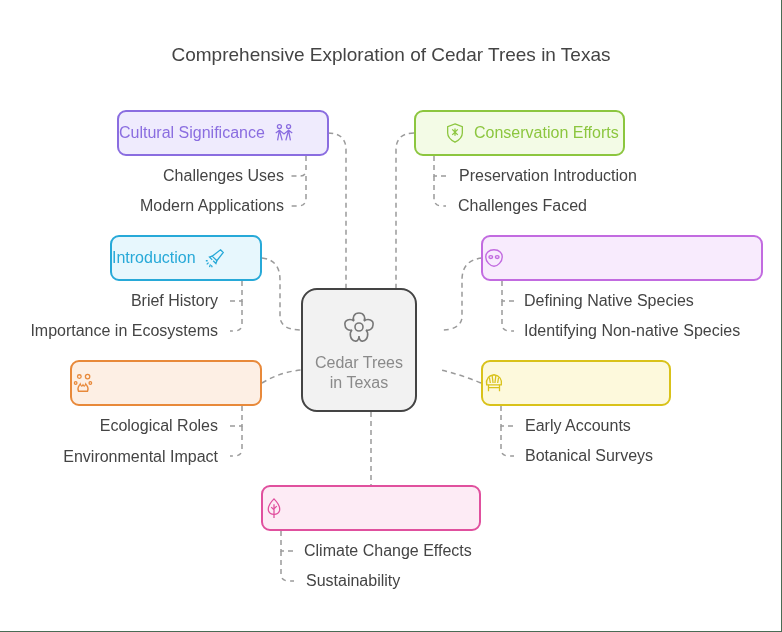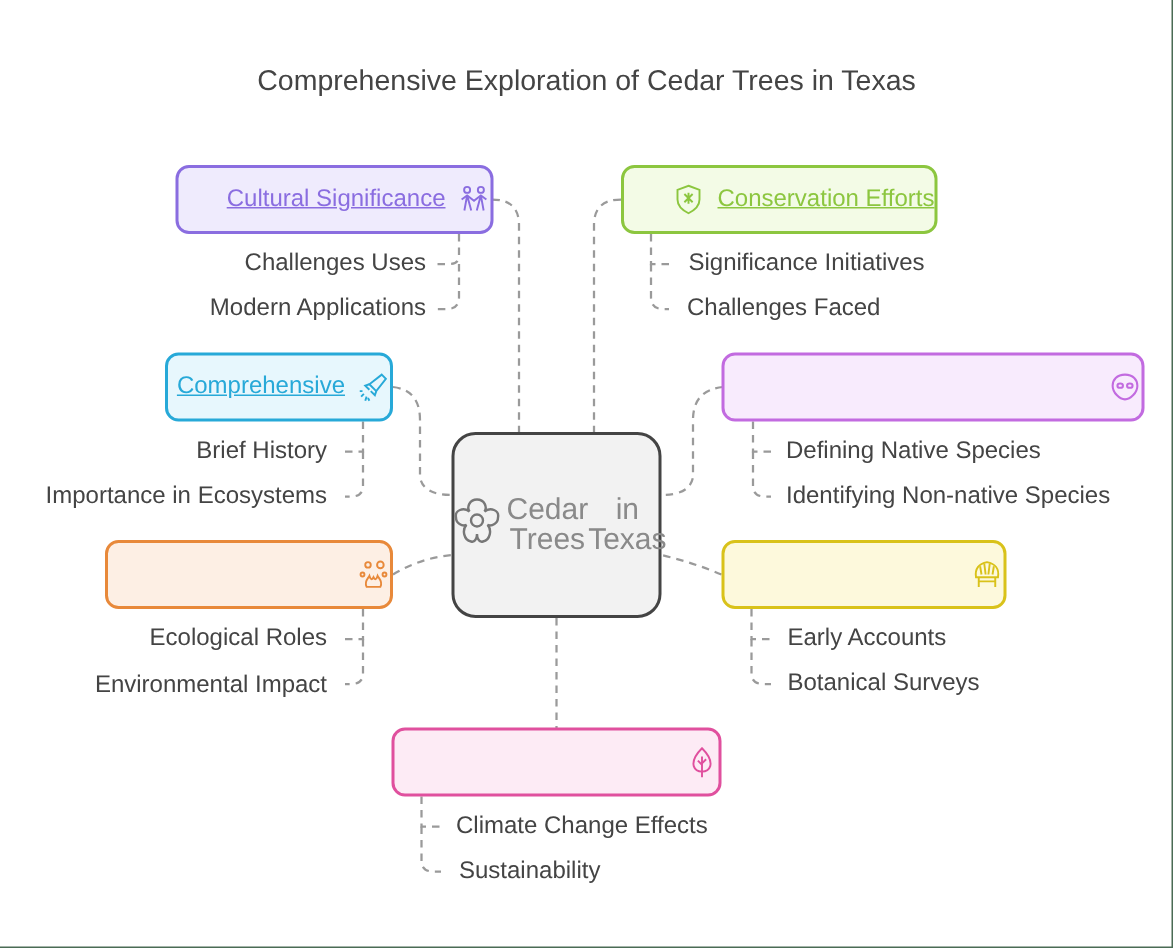--- a/index.html
+++ b/index.html
@@ -1,25 +1,25 @@
 <!DOCTYPE html>
 <html><head>
 <meta charset="utf-8">
 <style>
   html, body { margin: 0; padding: 0; }
   body { width: 782px; height: 632px; position: relative; background: #ffffff; font-family: "Liberation Sans", sans-serif; overflow: hidden; }
   .frame { position: absolute; left: 0; top: 0; width: 781px; height: 631px; border-right: 1px solid #4a6b55; border-bottom: 1px solid #4a6b55; box-sizing: content-box; }
   .title { position: absolute; left: 0; width: 782px; top: 44px; text-align: center; font-size: 19px; color: #444; }
   svg.lines { position: absolute; left: 0; top: 0; }
-  .node { position: absolute; box-sizing: border-box; border: 2px solid; border-radius: 9px; display: flex; align-items: center; justify-content: flex-end; font-size: 16px; gap: 8px; white-space: nowrap; text-decoration: underline; }
+  .node { position: absolute; box-sizing: border-box; border: 2px solid; border-radius: 9px; display: flex; align-items: center; justify-content: flex-start; font-size: 16px; gap: 8px; white-space: nowrap; }
   .node .ico { display: inline-flex; width: 22px; height: 22px; }
   .node .ico svg { width: 22px; height: 22px; }
   .sub { position: absolute; font-size: 16px; color: #444; white-space: nowrap; }
   .sub.r { text-align: right; }
-  .center { position: absolute; left: 301px; top: 288px; width: 140px; height: 124px; box-sizing: border-box; border: 2px solid #444; border-radius: 16px; background: #f2f2f2; display: flex; flex-direction: row; align-items: center; justify-content: center; color: #8a8a8a; font-size: 20px; line-height: 20px; text-align: center; }
+  .center { position: absolute; left: 301px; top: 288px; width: 116px; height: 124px; box-sizing: border-box; border: 2px solid #444; border-radius: 16px; background: #f2f2f2; display: flex; flex-direction: column; align-items: center; justify-content: center; color: #8a8a8a; font-size: 16px; line-height: 20px; text-align: center; }
   .center .ico { width: 40px; height: 40px; margin-bottom: 6px; }
 </style>
 </head>
 <body>
 
 <div class="frame"></div>
 
 <div class="title">Comprehensive Exploration of Cedar Trees in Texas</div>
 
 <svg class="lines" width="782" height="632">
@@ -82,25 +82,25 @@
 
 <div class="node" style="left:414px;top:110px;width:211px;height:46px;border-color:#8cc63f;background:#f3fbe6;color:#8cc63f;padding-left:28px;">
   <span class="ico">
     <svg viewBox="0 0 24 24" fill="none" stroke="#8cc63f" stroke-width="1.4">
         <path d="M12 2 L20 5 L20 12 C20 17 16 20 12 22 C8 20 4 17 4 12 L4 5 Z"></path>
         <path d="M9 8 L15 14 M15 8 L9 14 M12 7 L12 15"></path>
       </svg>
   </span>
   <span>Conservation Efforts</span>
 </div>
-<div class="sub" style="left:459px;top:167px;">Significance Initiatives</div>
+<div class="sub" style="left:459px;top:167px;">Preservation Introduction</div>
 <div class="sub" style="left:458px;top:197px;">Challenges Faced</div>
 
 <div class="node" style="left:110px;top:235px;width:152px;height:46px;border-color:#27a9d8;background:#e7f7fd;color:#27a9d8;">
-  <span>Comprehensive</span>
+  <span>Introduction</span>
   <span class="ico">
     <svg viewBox="0 0 24 24" fill="none" stroke="#27a9d8" stroke-width="1.4">
         <path d="M18 3 L21 6 L14 15 L9 10 Z"></path>
         <path d="M9 10 L6 11 L9 14 M14 15 L13 18 L10 15"></path>
         <path d="M5 17 L3 19 M7 19 L6 22 M4 15 L2 15 M8 20 L9 22"></path>
       </svg>
   </span>
 </div>
 <div class="sub r" style="right:564px;top:292px;">Brief History</div>
 <div class="sub r" style="right:564px;top:322px;text-align:center;">Importance in Ecosystems</div>

